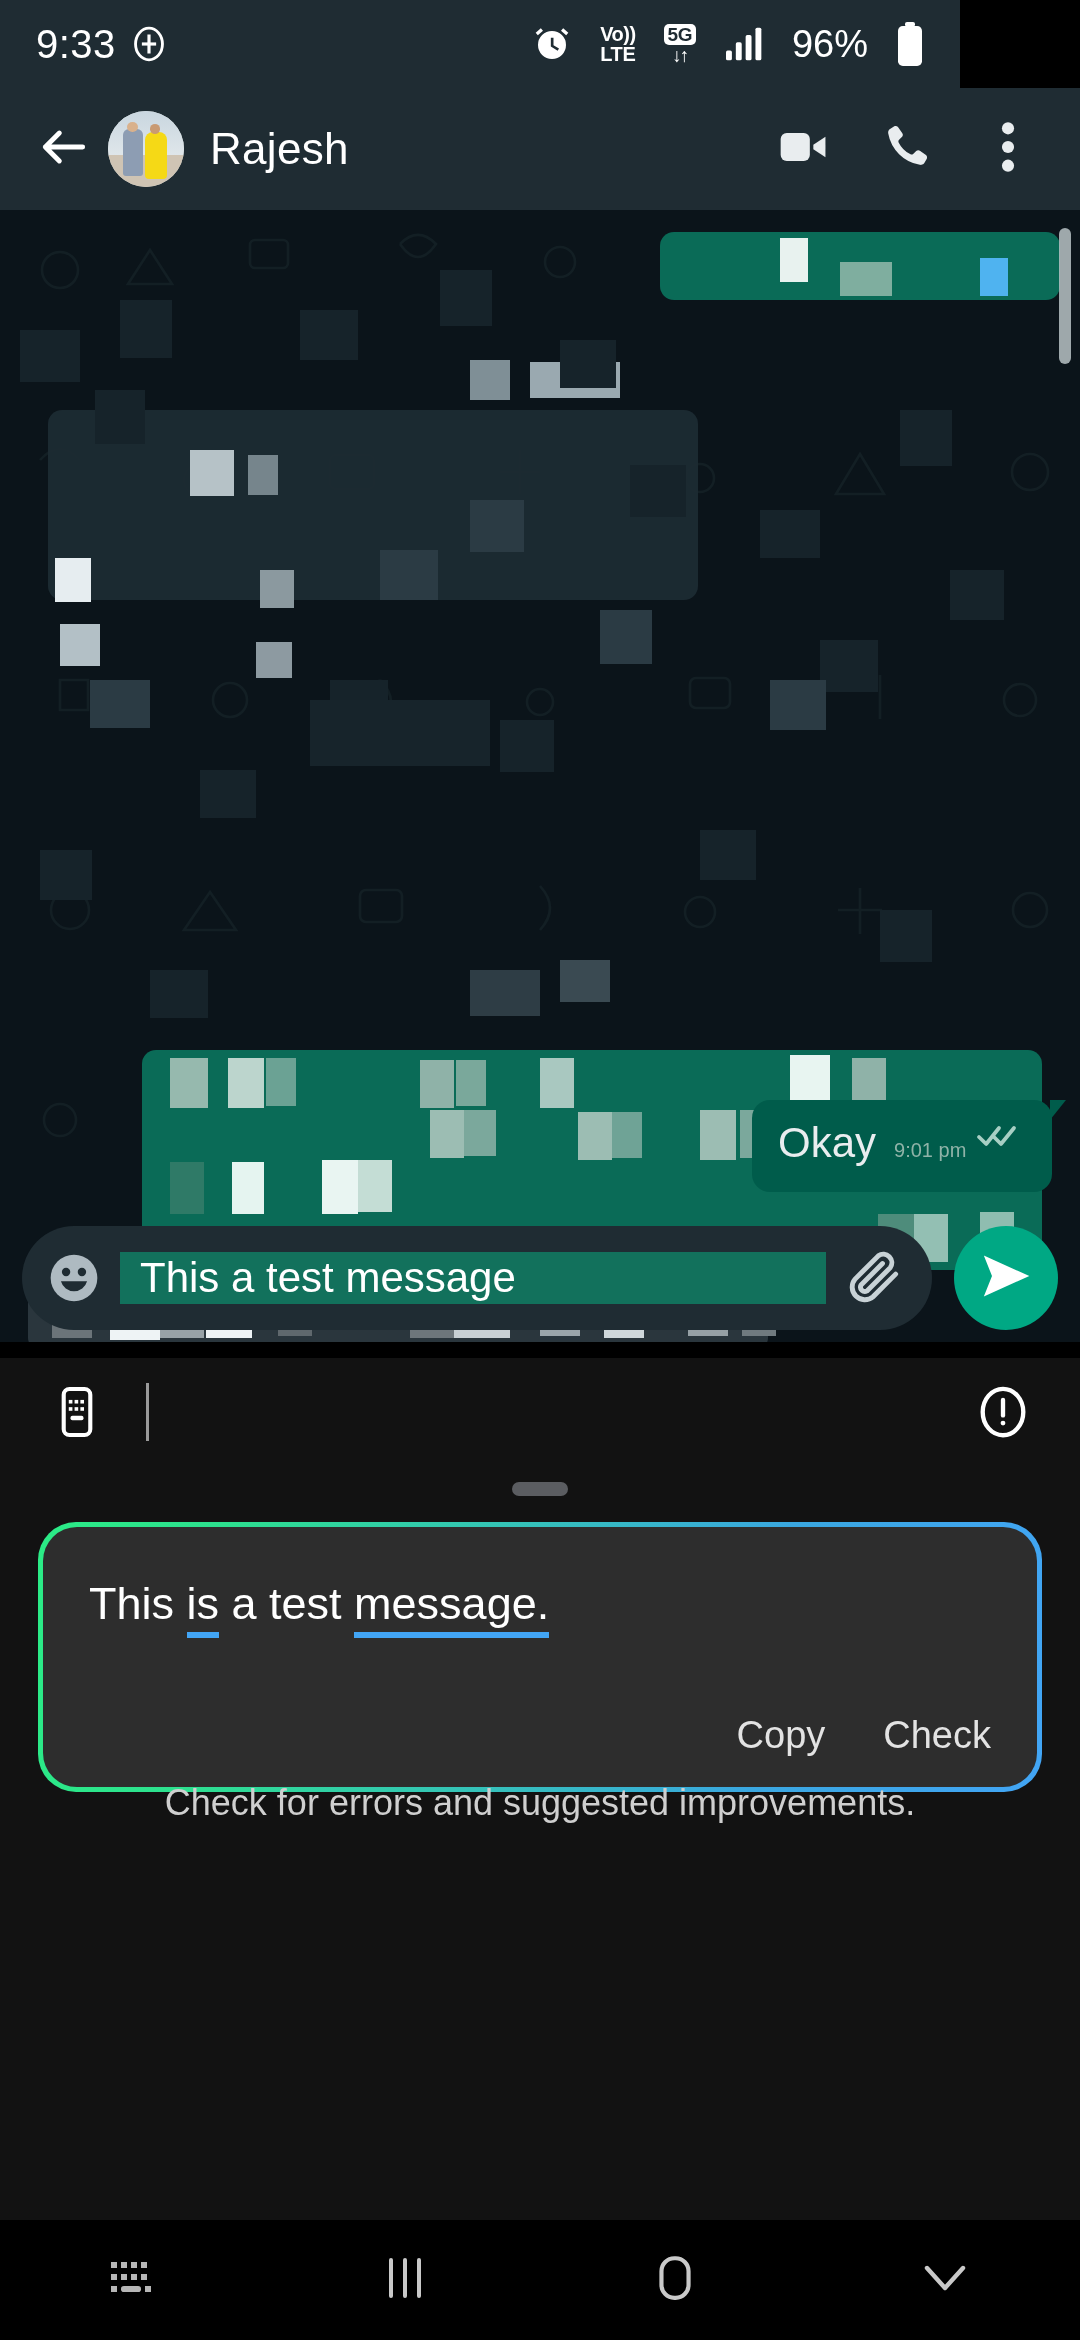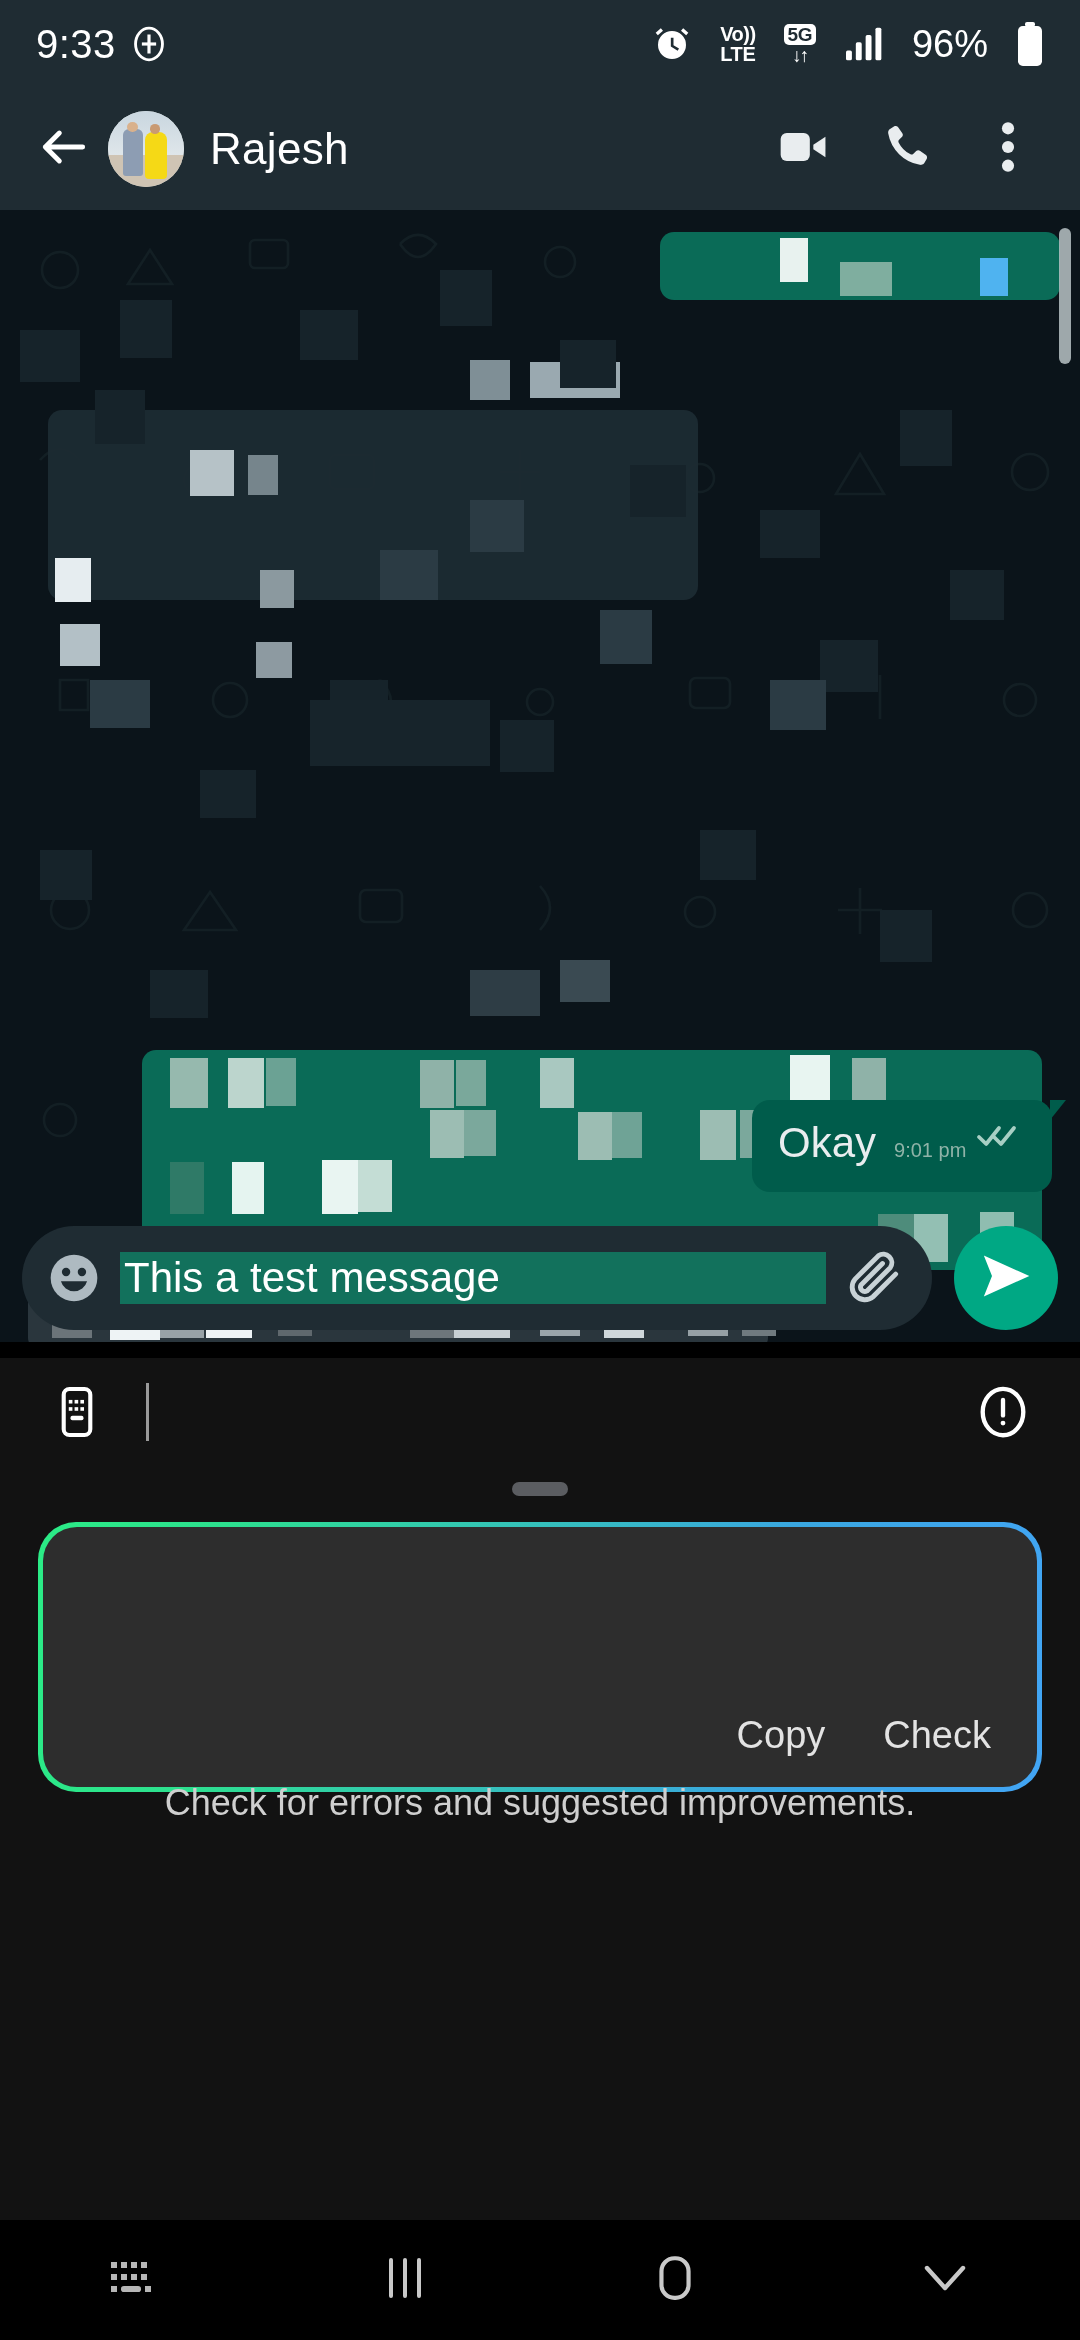--- a/index.html
+++ b/index.html
@@ -6,21 +6,21 @@
   html,body { background:#000; }
   body {
     width:1080px; height:2340px;
     font-family:"Liberation Sans", sans-serif;
     overflow:hidden; position:relative;
     color:#e9edef;
   }
 
   
   .status-bar{
-    position:absolute; top:0; left:0; width:1080px; height:88px;
+    position:absolute; top:0; left:0; width:960px; height:88px;
     background:#1f2c33; display:flex; align-items:center;
     padding:0 36px; z-index:10;
   }
   .status-left{ display:flex; align-items:center; gap:14px; }
   .status-clock{ font-size:40px; font-weight:400; color:#fff; letter-spacing:.5px;}
   .status-right{ margin-left:auto; display:flex; align-items:center; gap:28px;}
   .sb-ico{ display:block; }
   .volte{ display:flex; flex-direction:column; align-items:center; line-height:1;}
   .volte-top{ font-size:20px; font-weight:700; color:#fff; letter-spacing:-.5px;}
   .volte-bot{ font-size:20px; font-weight:700; color:#fff; letter-spacing:-.3px;}
@@ -90,21 +90,21 @@
     position:absolute; left:0; top:1218px; width:1080px; height:120px; z-index:6;
     display:flex; align-items:center; padding:0 22px;
   }
   .input-pill{
     flex:1; height:104px; background:#1f2c33; border-radius:52px;
     display:flex; align-items:center; padding:0 26px 0 24px; gap:18px;
   }
   .emoji-ico{ width:56px; height:56px; flex:none; }
   .msg-text{
     flex:1; font-size:42px; color:#fff; background:#12715c;
-    padding:2px 4px; white-space:nowrap; overflow:hidden;
+    padding:2px 20px; white-space:nowrap; overflow:hidden;
   }
   .clip-ico{ width:62px; height:62px; flex:none; }
   .send-btn{
     width:104px; height:104px; border-radius:50%; background:#00a884;
     margin-left:22px; display:flex; align-items:center; justify-content:center; flex:none;
   }
 
   
   .kb-panel{
     position:absolute; left:0; top:1358px; width:1080px; height:862px;
@@ -449,20 +449,23 @@
         <circle cx="12" cy="16.6" r="1" fill="#fff" stroke="none"></circle>
       </svg>
     </span>
   </div>
 </div>
 
 <div class="drag-handle"></div>
 
 <div class="suggest-card">
   <div class="suggest-inner">
+    <div class="suggest-text">
+      <span>This </span><span class="corr">is</span><span> a test </span><span class="corr">message.</span>
+    </div>
     <div class="suggest-actions">
       <span class="suggest-btn">Copy</span>
       <span class="suggest-btn">Check</span>
     </div>
   </div>
 </div>
 
 <div class="helper-text">Check for errors and suggested improvements.</div>
 
 <div class="nav-bar">

